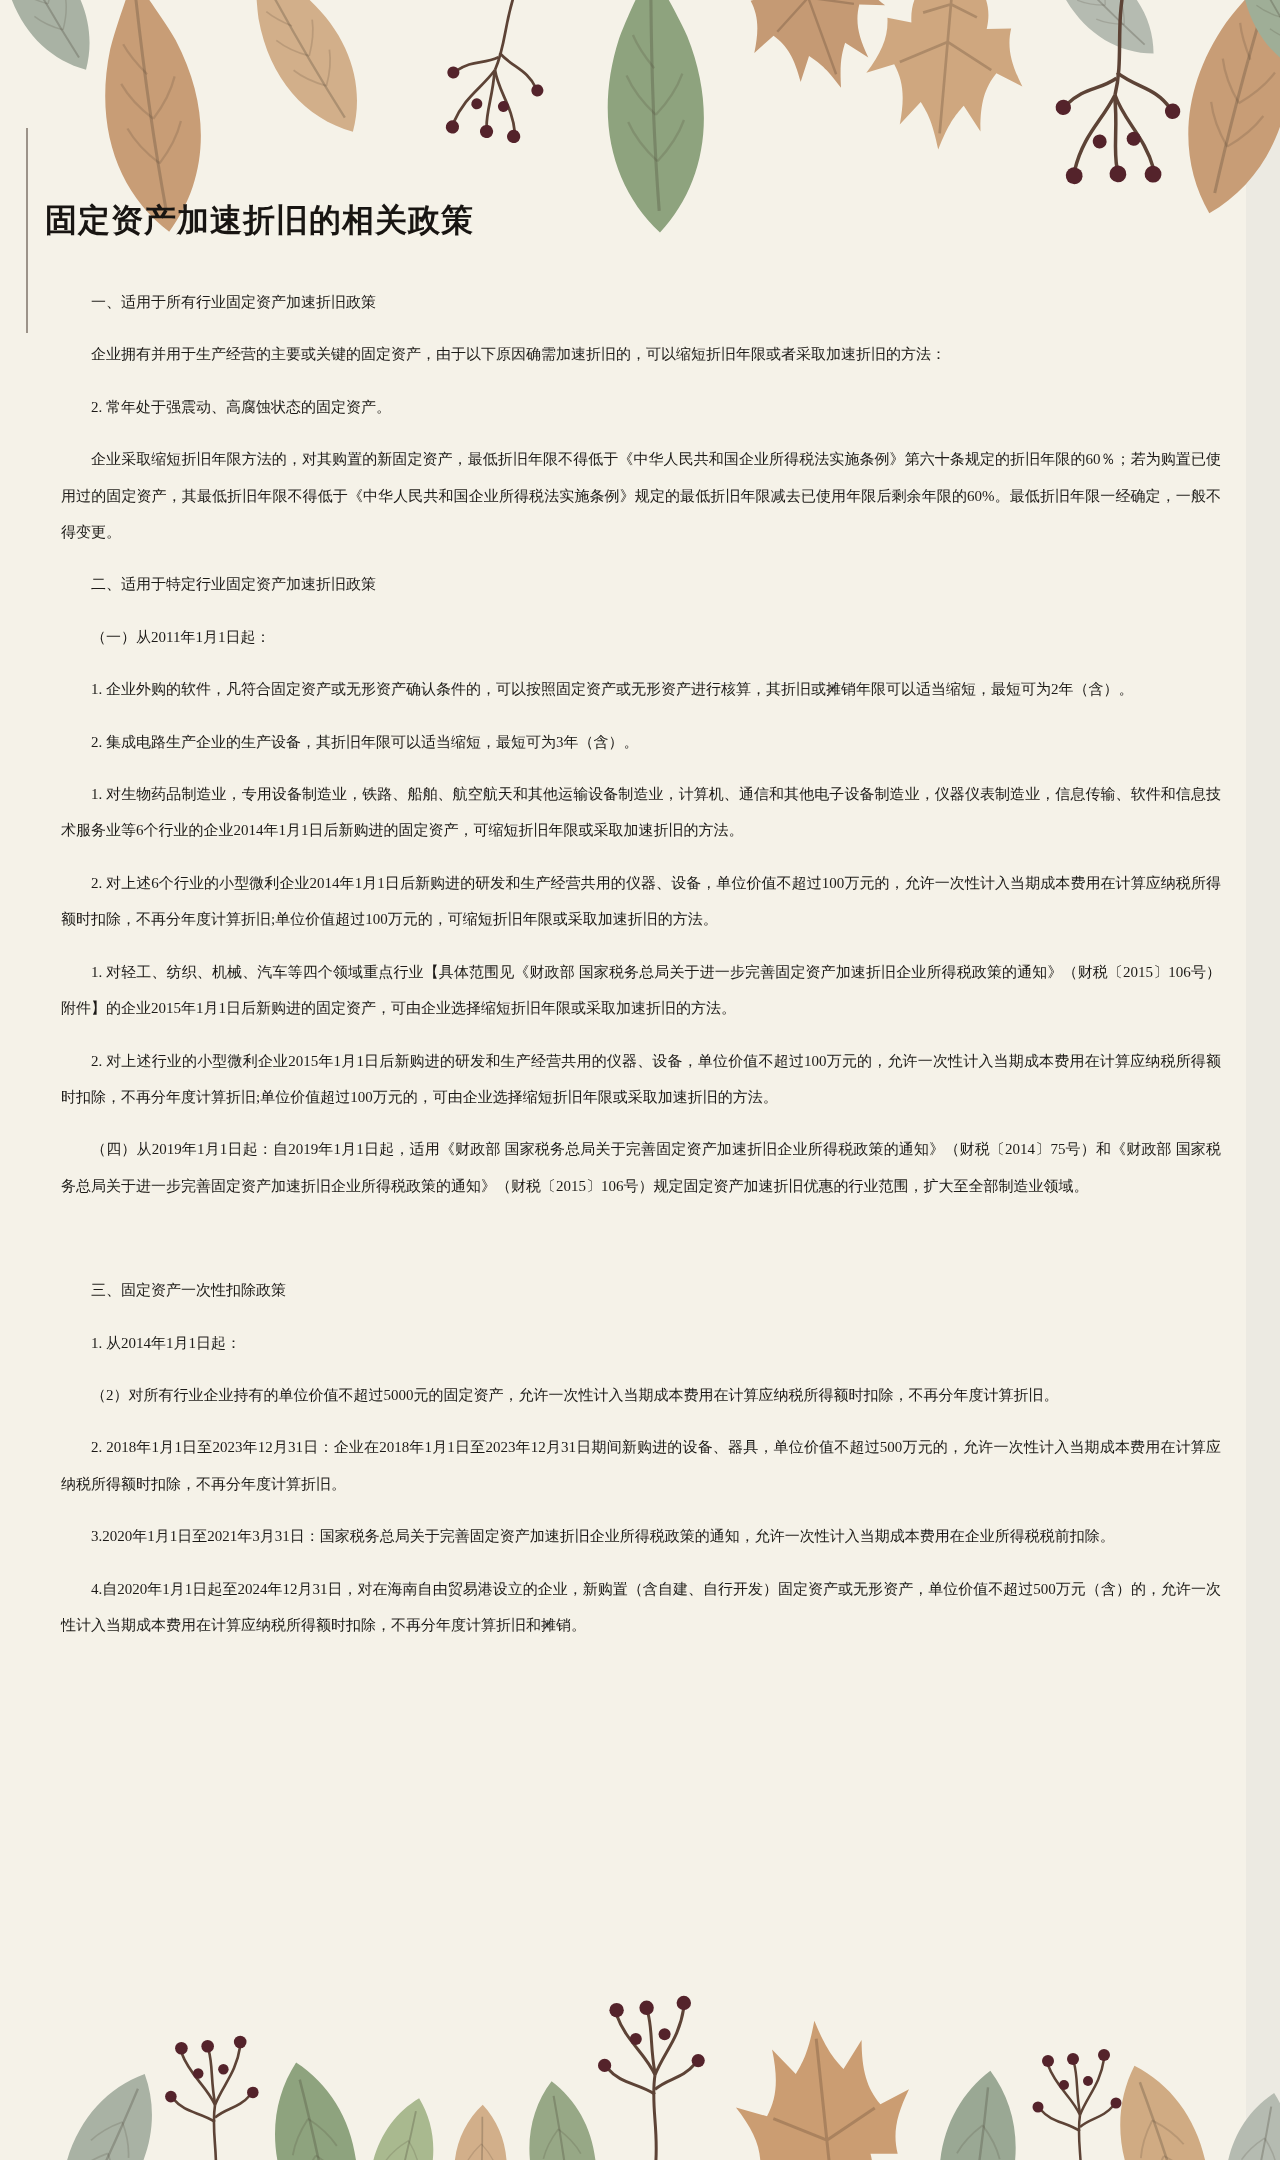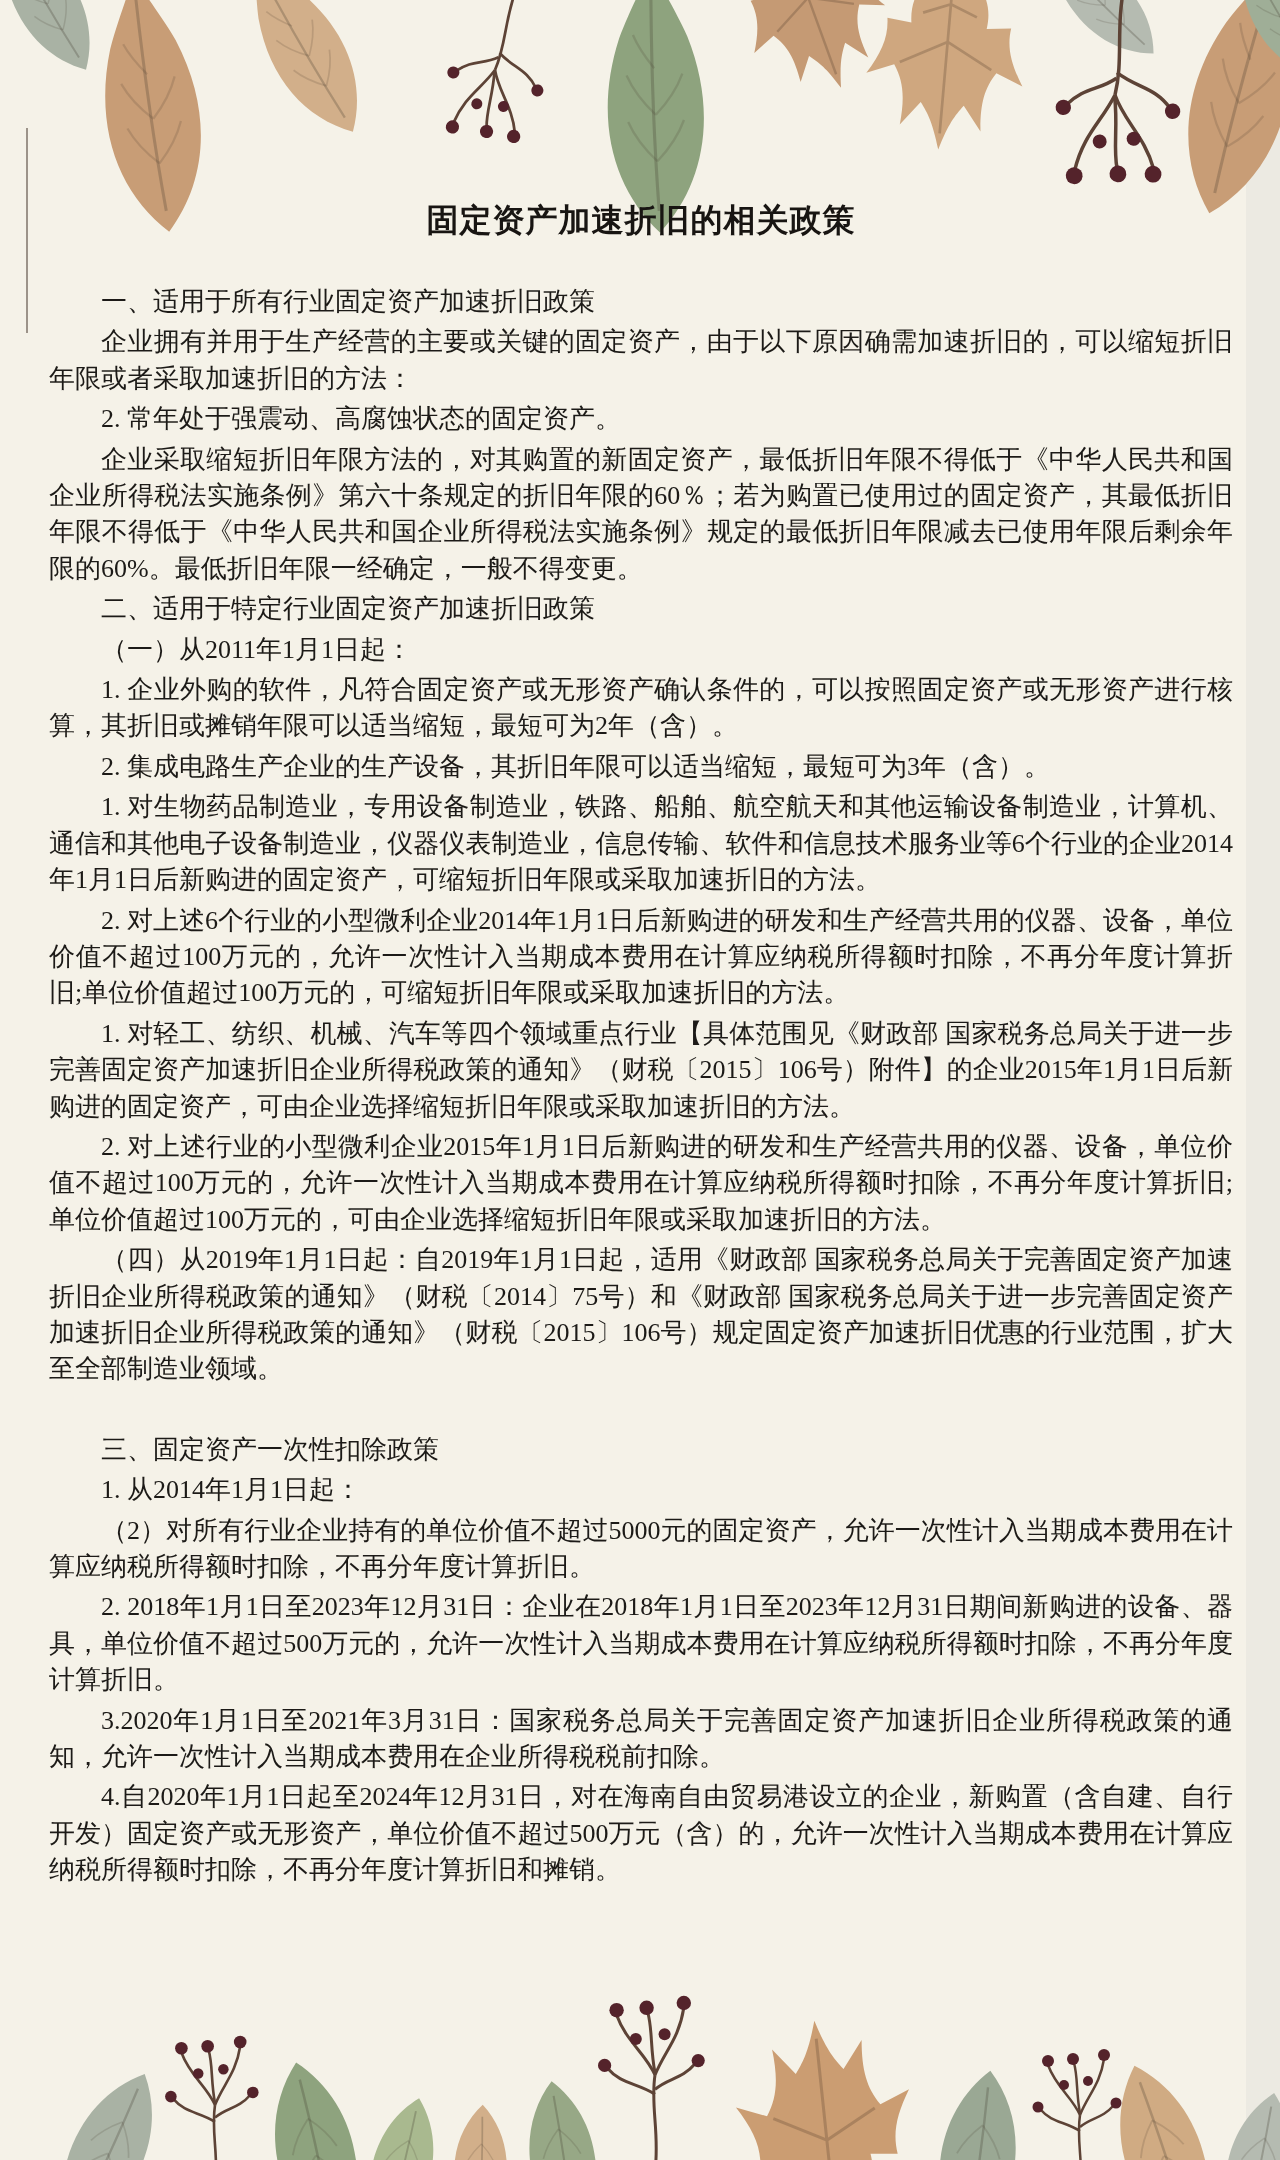--- a/index.html
+++ b/index.html
@@ -19,29 +19,29 @@
     background:rgba(82,70,58,.55);z-index:1;
   }
   .deco{position:absolute;left:0;z-index:2;pointer-events:none;}
   .deco-top{top:0;}
   .deco-bottom{bottom:0;}
   .content{
     position:absolute;left:45px;top:200px;width:1192px;z-index:3;
   }
   .doc-title{
     margin:0 0 44px 0;
-    text-align:center;
+    text-align:left;
     font-size:32px;line-height:40px;
     font-weight:900;
     color:#181512;
     letter-spacing:1px;
   }
   .doc-body p{
-    margin:4px;
-    font-size:26px;
+    margin:16px;
+    font-size:15px;
     line-height:36.4px;
     color:#1c1a17;
     text-align:justify;
     text-indent:2em;
   }
   .doc-body .spacer{height:36px;}
 </style>
 </head>
 <body>
 

